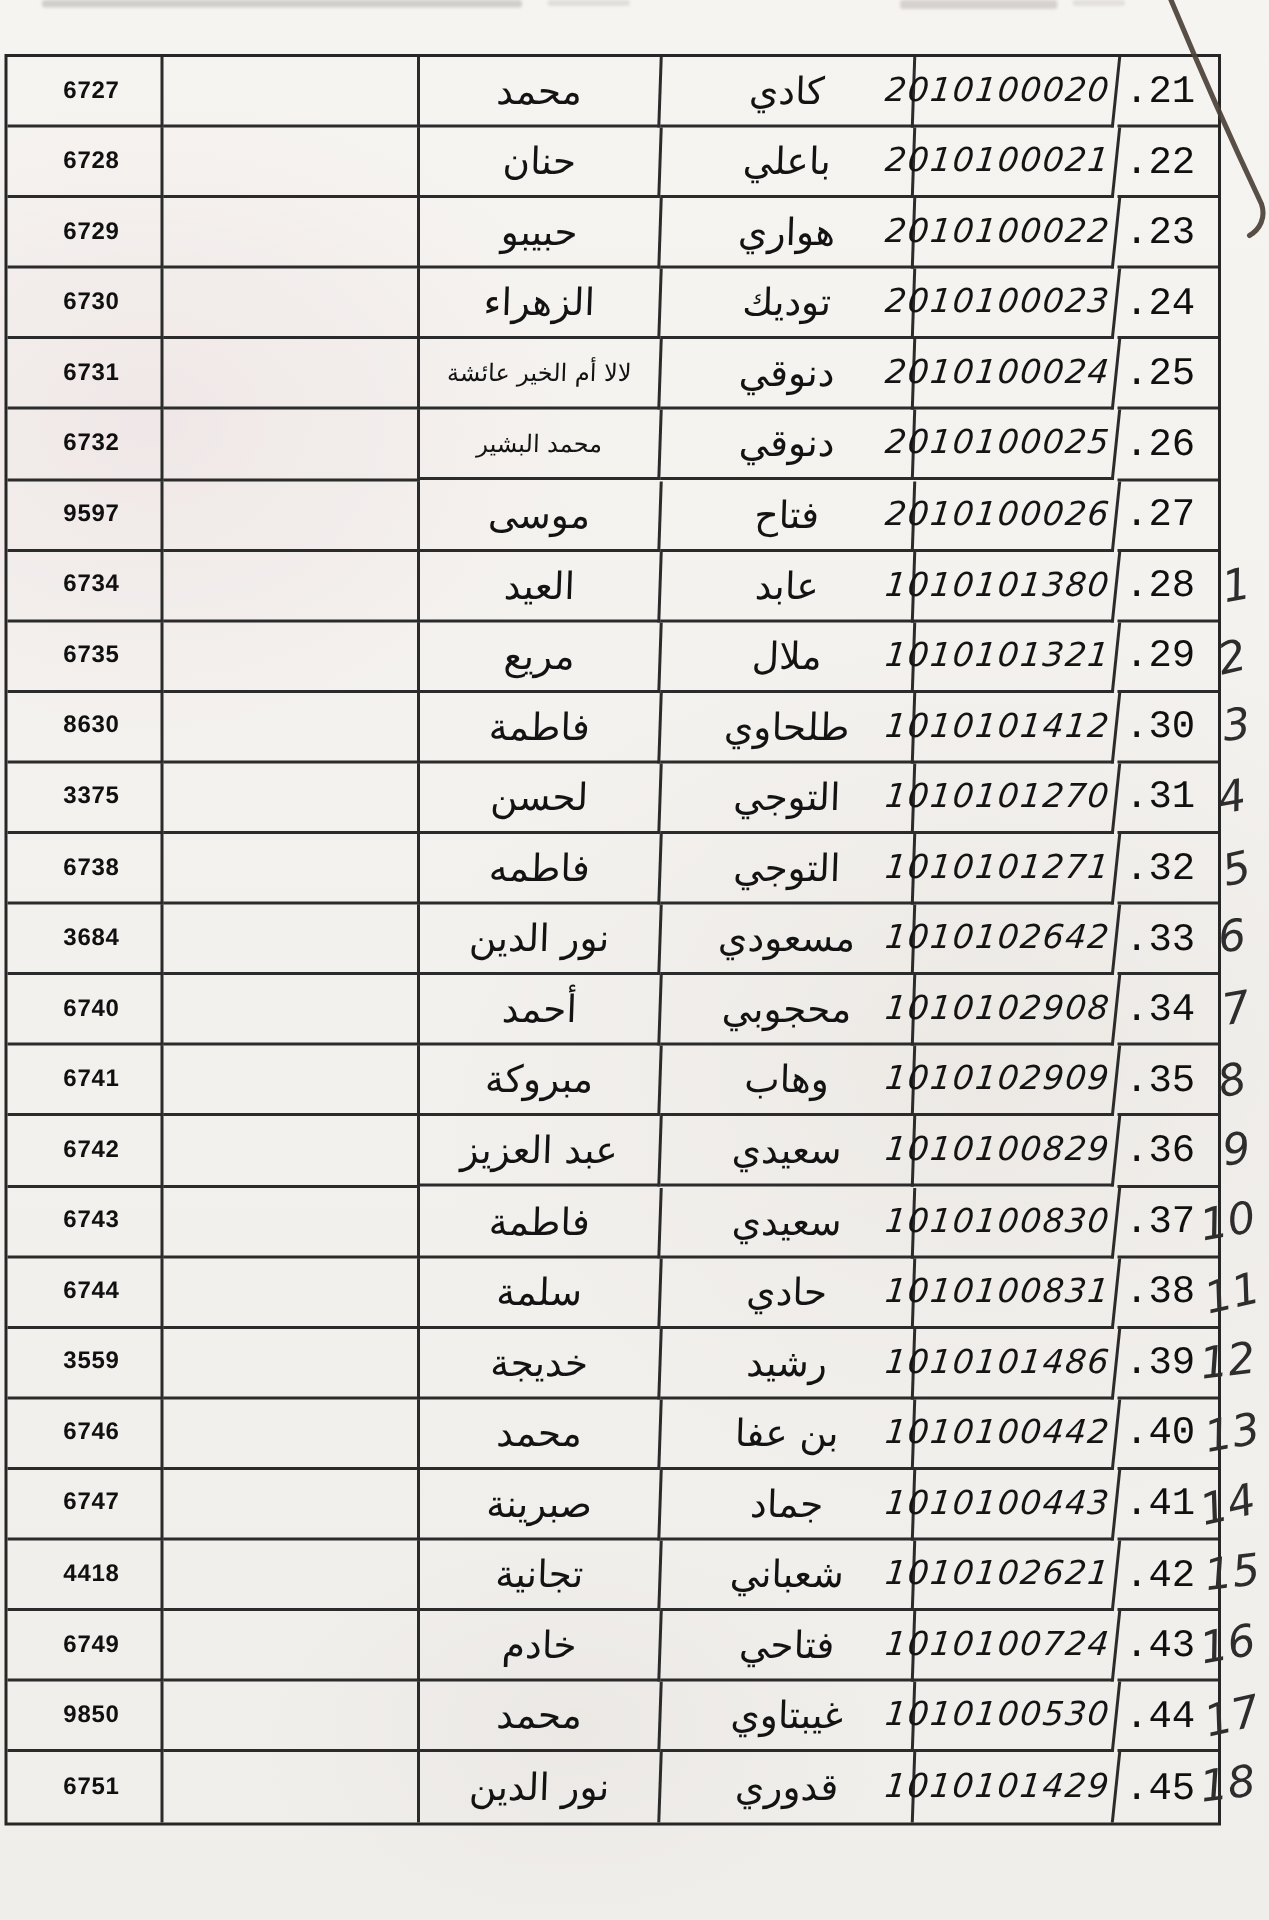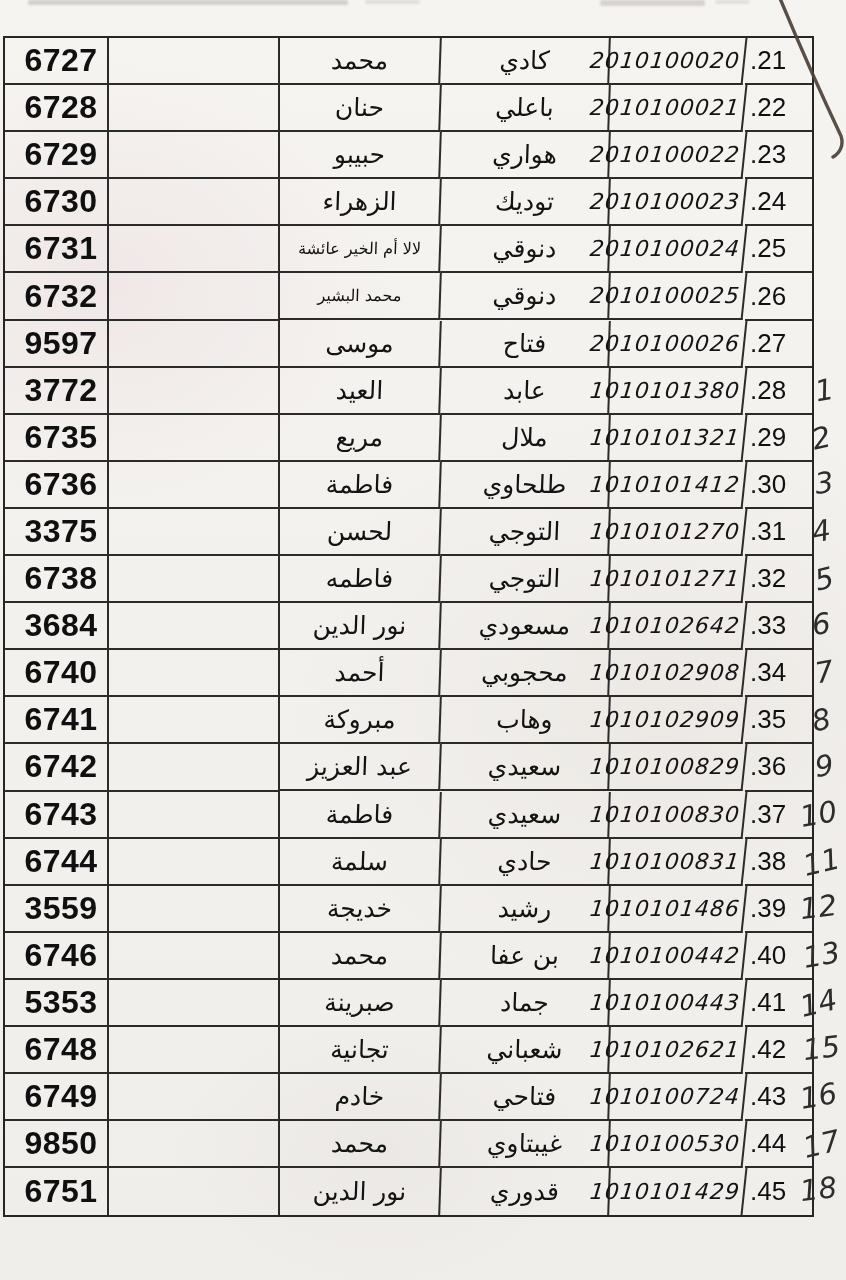--- a/index.html
+++ b/index.html
@@ -36,38 +36,38 @@
     box-sizing:border-box;
     color:#161616;
     overflow:visible;
     white-space:nowrap;
   }
   .row:last-child .cell{border-bottom:none;}
   .cell.rownum{border-right:none;}
   .cell.serial{
     justify-content:center;padding-left:10px;
     font-family:"Liberation Sans","DejaVu Sans",sans-serif;
-    font-weight:bold;font-size:32px;letter-spacing:.5px;color:#101010;
+    font-weight:bold;font-size:16px;letter-spacing:.5px;color:#101010;
   }
   .cell.empty{}
   .cell.given,.cell.surname{
     direction:rtl;justify-content:center;
     font-size:25px;color:#131313;
     transform:skewX(-2deg);
   }
   .cell.given.tight{font-size:16px;}
   .cell.idnum{
     direction:ltr;justify-content:flex-end;padding-right:3px;
     font-size:22px;font-style:italic;letter-spacing:1px;
     color:#141414;transform:skewX(-6deg);
   }
   .cell.rownum{
     justify-content:flex-start;padding-left:5px;
     font-size:26px;font-weight:500;color:#101010;
-    font-family:Liberation Sans, sans-serif;
+    font-family:Liberation Mono, monospace;
   }
   
   .pencil{
     position:absolute;
     font-family:"DejaVu Sans",sans-serif;
     font-style:italic;font-size:29px;color:#2d2d2d;
     transform:rotate(-9deg);
     pointer-events:none;
   }
   svg.stroke{position:absolute;top:0;left:0;pointer-events:none;}
@@ -83,35 +83,35 @@
 </div>
 
 <div class="grid" id="grid">
     <div class="row"><div class="cell serial">6727</div><div class="cell empty"></div><div class="cell given">محمد</div><div class="cell surname">كادي</div><div class="cell idnum">2010100020</div><div class="cell rownum">.21</div></div>
     <div class="row"><div class="cell serial">6728</div><div class="cell empty"></div><div class="cell given">حنان</div><div class="cell surname">باعلي</div><div class="cell idnum">2010100021</div><div class="cell rownum">.22</div></div>
     <div class="row"><div class="cell serial">6729</div><div class="cell empty"></div><div class="cell given">حبيبو</div><div class="cell surname">هواري</div><div class="cell idnum">2010100022</div><div class="cell rownum">.23</div></div>
     <div class="row"><div class="cell serial">6730</div><div class="cell empty"></div><div class="cell given">الزهراء</div><div class="cell surname">توديك</div><div class="cell idnum">2010100023</div><div class="cell rownum">.24</div></div>
     <div class="row"><div class="cell serial">6731</div><div class="cell empty"></div><div class="cell given tight">لالا أم الخير عائشة</div><div class="cell surname">دنوقي</div><div class="cell idnum">2010100024</div><div class="cell rownum">.25</div></div>
     <div class="row"><div class="cell serial">6732</div><div class="cell empty"></div><div class="cell given tight">محمد البشير</div><div class="cell surname">دنوقي</div><div class="cell idnum">2010100025</div><div class="cell rownum">.26</div></div>
     <div class="row"><div class="cell serial">9597</div><div class="cell empty"></div><div class="cell given">موسى</div><div class="cell surname">فتاح</div><div class="cell idnum">2010100026</div><div class="cell rownum">.27</div></div>
-    <div class="row"><div class="cell serial">3772</div><div class="cell empty"></div><div class="cell given">العيد</div><div class="cell surname">عابد</div><div class="cell idnum">1010101380</div><div class="cell rownum">.28</div></div>
+    <div class="row"><div class="cell serial">6734</div><div class="cell empty"></div><div class="cell given">العيد</div><div class="cell surname">عابد</div><div class="cell idnum">1010101380</div><div class="cell rownum">.28</div></div>
     <div class="row"><div class="cell serial">6735</div><div class="cell empty"></div><div class="cell given">مريع</div><div class="cell surname">ملال</div><div class="cell idnum">1010101321</div><div class="cell rownum">.29</div></div>
-    <div class="row"><div class="cell serial">6736</div><div class="cell empty"></div><div class="cell given">فاطمة</div><div class="cell surname">طلحاوي</div><div class="cell idnum">1010101412</div><div class="cell rownum">.30</div></div>
+    <div class="row"><div class="cell serial">8630</div><div class="cell empty"></div><div class="cell given">فاطمة</div><div class="cell surname">طلحاوي</div><div class="cell idnum">1010101412</div><div class="cell rownum">.30</div></div>
     <div class="row"><div class="cell serial">3375</div><div class="cell empty"></div><div class="cell given">لحسن</div><div class="cell surname">التوجي</div><div class="cell idnum">1010101270</div><div class="cell rownum">.31</div></div>
     <div class="row"><div class="cell serial">6738</div><div class="cell empty"></div><div class="cell given">فاطمه</div><div class="cell surname">التوجي</div><div class="cell idnum">1010101271</div><div class="cell rownum">.32</div></div>
     <div class="row"><div class="cell serial">3684</div><div class="cell empty"></div><div class="cell given">نور الدين</div><div class="cell surname">مسعودي</div><div class="cell idnum">1010102642</div><div class="cell rownum">.33</div></div>
     <div class="row"><div class="cell serial">6740</div><div class="cell empty"></div><div class="cell given">أحمد</div><div class="cell surname">محجوبي</div><div class="cell idnum">1010102908</div><div class="cell rownum">.34</div></div>
     <div class="row"><div class="cell serial">6741</div><div class="cell empty"></div><div class="cell given">مبروكة</div><div class="cell surname">وهاب</div><div class="cell idnum">1010102909</div><div class="cell rownum">.35</div></div>
     <div class="row"><div class="cell serial">6742</div><div class="cell empty"></div><div class="cell given">عبد العزيز</div><div class="cell surname">سعيدي</div><div class="cell idnum">1010100829</div><div class="cell rownum">.36</div></div>
     <div class="row"><div class="cell serial">6743</div><div class="cell empty"></div><div class="cell given">فاطمة</div><div class="cell surname">سعيدي</div><div class="cell idnum">1010100830</div><div class="cell rownum">.37</div></div>
     <div class="row"><div class="cell serial">6744</div><div class="cell empty"></div><div class="cell given">سلمة</div><div class="cell surname">حادي</div><div class="cell idnum">1010100831</div><div class="cell rownum">.38</div></div>
     <div class="row"><div class="cell serial">3559</div><div class="cell empty"></div><div class="cell given">خديجة</div><div class="cell surname">رشيد</div><div class="cell idnum">1010101486</div><div class="cell rownum">.39</div></div>
     <div class="row"><div class="cell serial">6746</div><div class="cell empty"></div><div class="cell given">محمد</div><div class="cell surname">بن عفا</div><div class="cell idnum">1010100442</div><div class="cell rownum">.40</div></div>
-    <div class="row"><div class="cell serial">5353</div><div class="cell empty"></div><div class="cell given">صبرينة</div><div class="cell surname">جماد</div><div class="cell idnum">1010100443</div><div class="cell rownum">.41</div></div>
-    <div class="row"><div class="cell serial">6748</div><div class="cell empty"></div><div class="cell given">تجانية</div><div class="cell surname">شعباني</div><div class="cell idnum">1010102621</div><div class="cell rownum">.42</div></div>
+    <div class="row"><div class="cell serial">6747</div><div class="cell empty"></div><div class="cell given">صبرينة</div><div class="cell surname">جماد</div><div class="cell idnum">1010100443</div><div class="cell rownum">.41</div></div>
+    <div class="row"><div class="cell serial">4418</div><div class="cell empty"></div><div class="cell given">تجانية</div><div class="cell surname">شعباني</div><div class="cell idnum">1010102621</div><div class="cell rownum">.42</div></div>
     <div class="row"><div class="cell serial">6749</div><div class="cell empty"></div><div class="cell given">خادم</div><div class="cell surname">فتاحي</div><div class="cell idnum">1010100724</div><div class="cell rownum">.43</div></div>
     <div class="row"><div class="cell serial">9850</div><div class="cell empty"></div><div class="cell given">محمد</div><div class="cell surname">غيبتاوي</div><div class="cell idnum">1010100530</div><div class="cell rownum">.44</div></div>
     <div class="row"><div class="cell serial">6751</div><div class="cell empty"></div><div class="cell given">نور الدين</div><div class="cell surname">قدوري</div><div class="cell idnum">1010101429</div><div class="cell rownum">.45</div></div>
   </div>
 
 <div id="margin">
     <div class="pencil" style="top: 372.7px; left: 815px; transform: rotate(-10deg);">1</div>
     <div class="pencil" style="top: 420.8px; left: 812px; transform: rotate(-13deg);">2</div>
     <div class="pencil" style="top: 465.9px; left: 815px; transform: rotate(-7deg);">3</div>
     <div class="pencil" style="top: 514px; left: 812px; transform: rotate(-10deg);">4</div>

